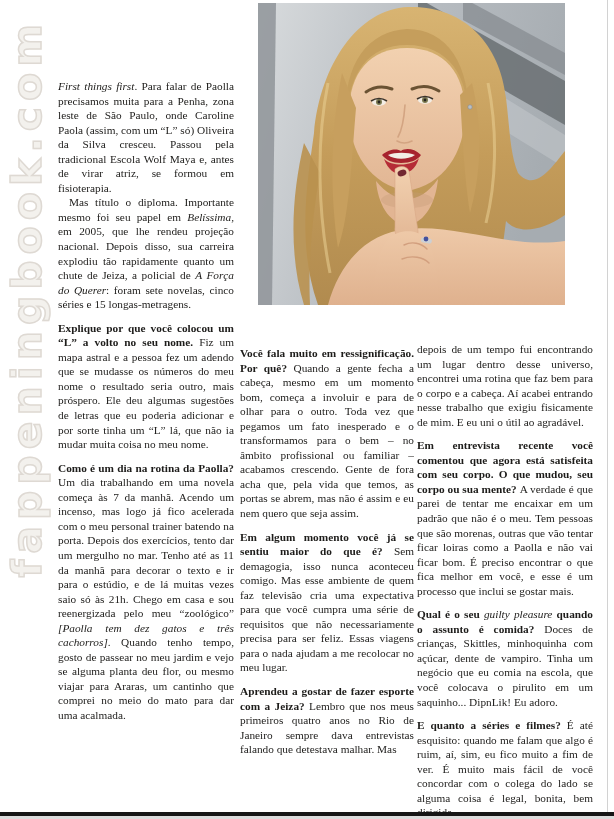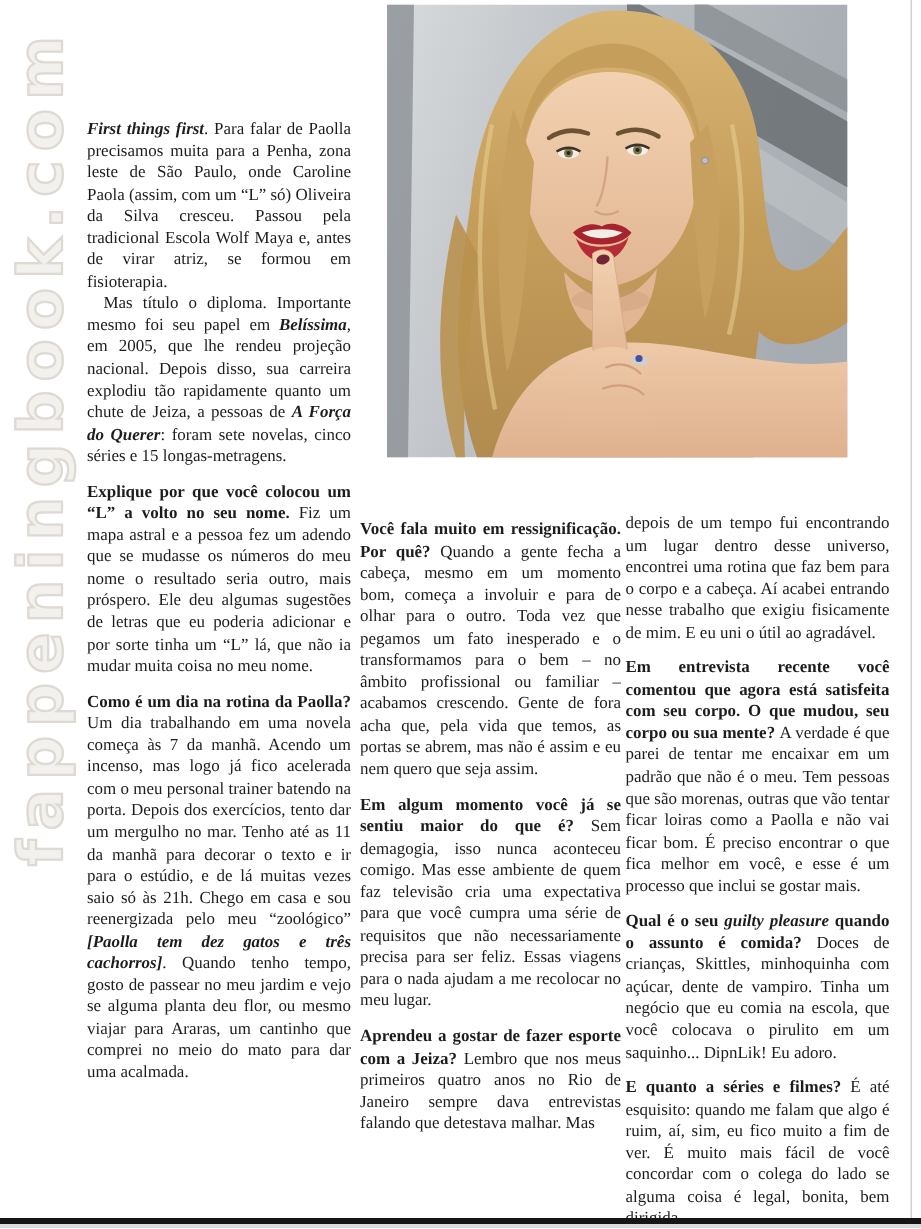--- a/index.html
+++ b/index.html
@@ -32,21 +32,21 @@
     font-size:11.3px;line-height:14.55px;color:var(--text,#1d1c1a);
     text-align:justify;
   }
   .col1{left:58px;top:79px;width:176px;}
   .col2{left:240px;top:337px;width:174px;}
   .col3{left:417px;top:342px;width:176px;}
   .col p{margin:0;}
   .col p.indent{text-indent:11px;}
   .col p.qa{margin-top:9px;}
   .b{font-weight:700;}
-  .bi{font-weight:700;font-style:italic;}
+  .bi{font-weight:400;font-style:italic;}
 
   
   .edge-line{position:absolute;left:607px;top:0;width:1px;height:812px;background:var(--edge,#d2d2d2);}
   .bottom-bar{position:absolute;left:0;top:812px;width:614px;height:4px;background:var(--bar,#161616);z-index:4;}
   .bottom-strip{position:absolute;left:0;top:816px;width:614px;height:3px;background:#dcdcdc;z-index:4;}
 </style>
 </head>
 <body style="--page-bg: #ffffff; --text: #1d1c1a; --wm-fill: #f3f1ed; --wm-stroke: #ded9d3; --bar: #161616; --edge: #d2d2d2;">
 
 <div class="page">
@@ -123,21 +123,21 @@
       <path d="M146,242 C154,238 163,240 169,246 M144,256 C154,252 165,254 171,260" stroke="#d29f7e" stroke-width="1.4" fill="none" stroke-linecap="round"></path>
       <rect x="163" y="235" width="11" height="5" rx="2.5" fill="#ccd0d4" transform="rotate(10 168 237)"></rect>
       <circle cx="168" cy="236" r="2.4" fill="#44519c"></circle>
 
       <circle cx="212" cy="104" r="2.2" fill="#b9bfc5" stroke="#878c91" stroke-width="0.6"></circle>
     </svg>
   </figure>
 
   <div class="col col1">
       <p class="para"><span class="bi">First things first</span><span>. Para falar de Paolla precisamos muita para a Penha, zona leste de São Paulo, onde Caroline Paola (assim, com um “L” só) Oliveira da Silva cresceu. Passou pela tradicional Escola Wolf Maya e, antes de virar atriz, se formou em fisioterapia.</span></p>
-      <p class="para indent"><span>Mas título o diploma. Importante mesmo foi seu papel em </span><span class="bi">Belíssima</span><span>, em 2005, que lhe rendeu projeção nacional. Depois disso, sua carreira explodiu tão rapidamente quanto um chute de Jeiza, a pessoas de </span><span class="bi">A Força do Querer</span><span>: foram sete novelas, cinco séries e 15 longas-metragens.</span></p>
+      <p class="para indent"><span>Mas título o diploma. Importante mesmo foi seu papel em </span><span class="bi">Belíssima</span><span>, em 2005, que lhe rendeu projeção nacional. Depois disso, sua carreira explodiu tão rapidamente quanto um chute de Jeiza, a policial de </span><span class="bi">A Força do Querer</span><span>: foram sete novelas, cinco séries e 15 longas-metragens.</span></p>
       <p class="qa"><span class="b">Explique por que você colocou um “L” a volto no seu nome. </span><span>Fiz um mapa astral e a pessoa fez um adendo que se mudasse os números do meu nome o resultado seria outro, mais próspero. Ele deu algumas sugestões de letras que eu poderia adicionar e por sorte tinha um “L” lá, que não ia mudar muita coisa no meu nome.</span></p>
       <p class="qa"><span class="b">Como é um dia na rotina da Paolla? </span><span>Um dia trabalhando em uma novela começa às 7 da manhã. Acendo um incenso, mas logo já fico acelerada com o meu personal trainer batendo na porta. Depois dos exercícios, tento dar um mergulho no mar. Tenho até as 11 da manhã para decorar o texto e ir para o estúdio, e de lá muitas vezes saio só às 21h. Chego em casa e sou reenergizada pelo meu “zoológico” </span><span class="bi">[Paolla tem dez gatos e três cachorros]</span><span>. Quando tenho tempo, gosto de passear no meu jardim e vejo se alguma planta deu flor, ou mesmo viajar para Araras, um cantinho que comprei no meio do mato para dar uma acalmada.</span></p>
       <p class="qa"></p>
     </div>
   <div class="col col2">
       <p class="qa"><span class="b">Você fala muito em ressignificação. Por quê? </span><span>Quando a gente fecha a cabeça, mesmo em um momento bom, começa a involuir e para de olhar para o outro. Toda vez que pegamos um fato inesperado e o transformamos para o bem – no âmbito profissional ou familiar – acabamos crescendo. Gente de fora acha que, pela vida que temos, as portas se abrem, mas não é assim e eu nem quero que seja assim.</span></p>
       <p class="qa"><span class="b">Em algum momento você já se sentiu maior do que é? </span><span>Sem demagogia, isso nunca aconteceu comigo. Mas esse ambiente de quem faz televisão cria uma expectativa para que você cumpra uma série de requisitos que não necessariamente precisa para ser feliz. Essas viagens para o nada ajudam a me recolocar no meu lugar.</span></p>
       <p class="qa"><span class="b">Aprendeu a gostar de fazer esporte com a Jeiza? </span><span>Lembro que nos meus primeiros quatro anos no Rio de Janeiro sempre dava entrevistas falando que detestava malhar. Mas</span></p>
     </div>
   <div class="col col3">

